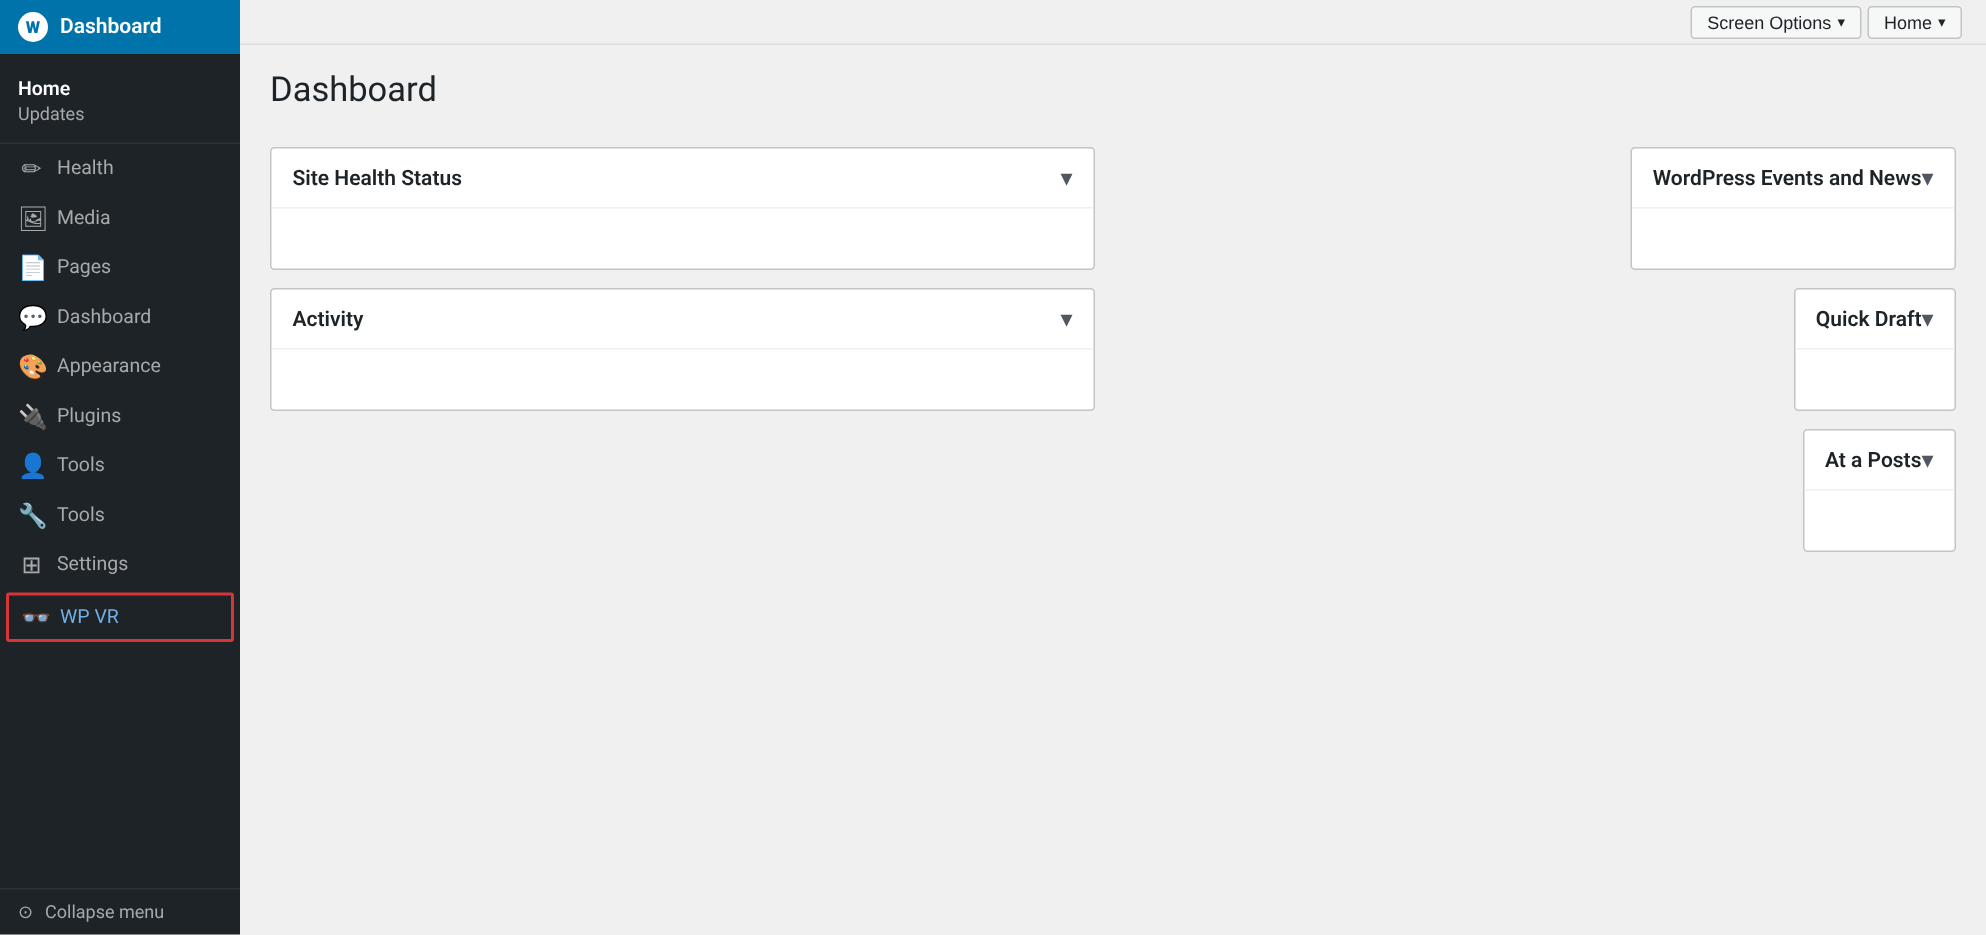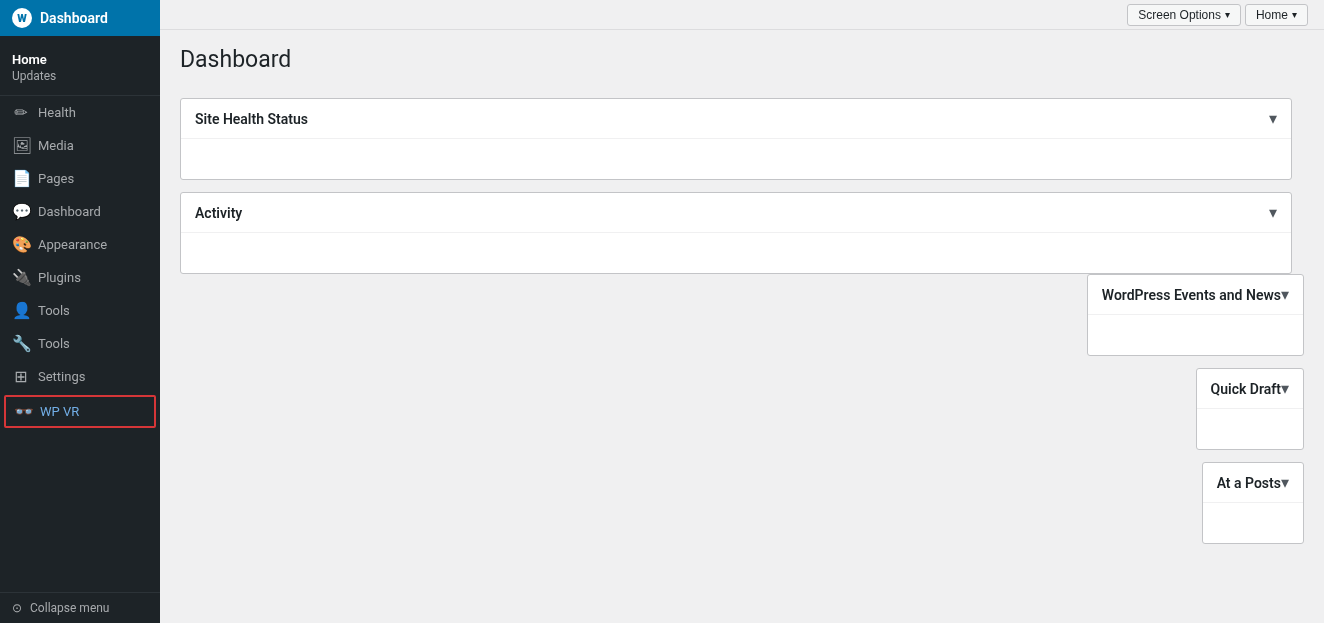--- a/index.html
+++ b/index.html
@@ -151,21 +151,21 @@
 
     #page-title-el {
       font-size: 23px;
       font-weight: 400;
       color: #1d2327;
       margin-bottom: 16px;
     }
 
     .widget-grid {
       display: grid;
-      grid-template-columns: 1fr;
+      grid-template-columns: 1fr 1fr;
       gap: 0;
       margin-top: 25px;
     }
 
     .widget-column {
       display: flex;
       flex-direction: column;
       gap: 12px;
       padding-right: 12px;
     }

